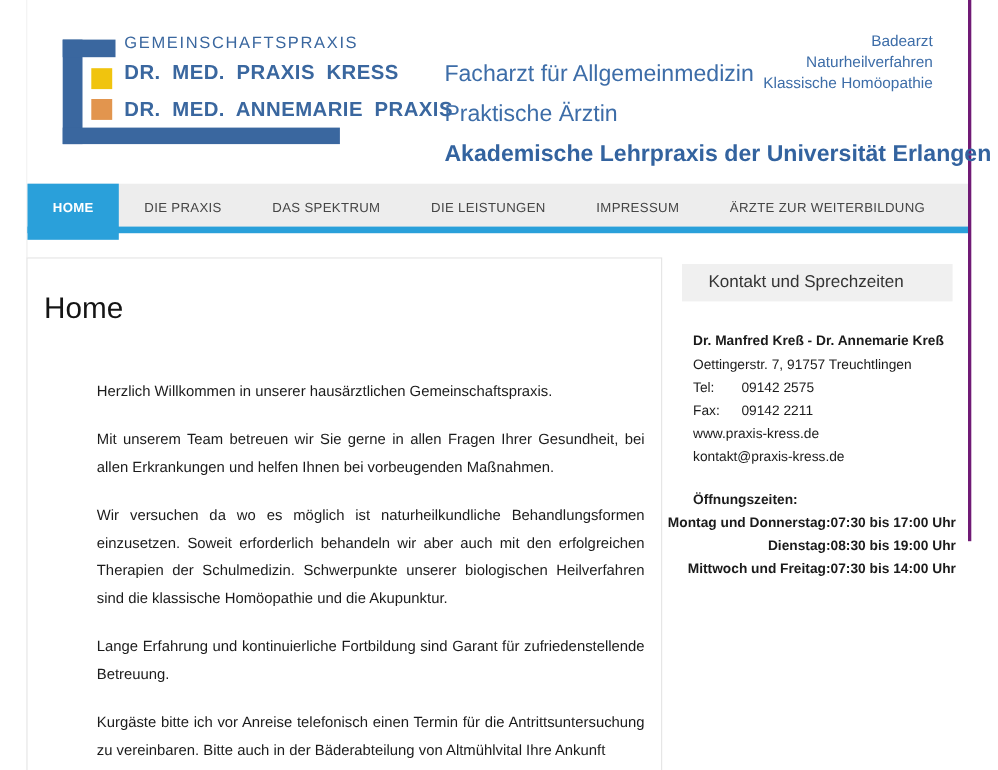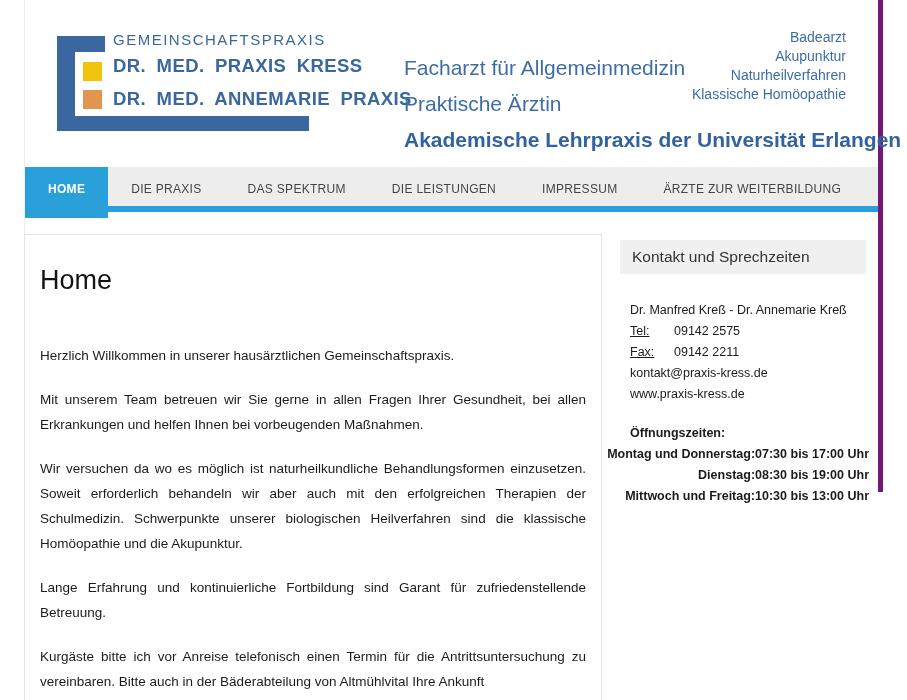--- a/index.html
+++ b/index.html
@@ -1,19 +1,19 @@
 <!DOCTYPE html>
 <html lang="de" style="--brand: #3a679f; --blue2: #3d6da8; --accent: #2aa0da;"><head>
 <meta charset="utf-8">
 <style>
   * { margin:0; padding:0; box-sizing:border-box; }
   html,body { width:907px; height:700px; overflow:hidden; background:#fff;
               font-family:"Liberation Sans", sans-serif; }
   .container { position:absolute; left:24px; top:0; width:859px; height:492px;
-               border-left:1px solid #ededed; border-right:5px solid #701a75; background:#fff; }
+               border-left:1px solid #ededed; border-right:3px solid #701a75; background:#fff; }
 
   
   .header { position:relative; height:167px; background:#fff; }
   .logo-mark { position:absolute; left:0; top:0; }
   .lm-vbar  { position:absolute; left:32px; top:36px; width:18px; height:95px; background:var(--brand); }
   .lm-top   { position:absolute; left:32px; top:36px; width:48px; height:16px; background:var(--brand); }
   .lm-bottom{ position:absolute; left:32px; top:116px; width:252px; height:15px; background:var(--brand); }
   .lm-sq1   { position:absolute; left:58px; top:62px;  width:19px; height:19px; }
   .lm-sq2   { position:absolute; left:58px; top:90px;  width:19px; height:19px; }
   .logo-text { position:absolute; left:88px; top:31px; white-space:nowrap; }
@@ -32,32 +32,32 @@
   .nav-item { float:left; height:45px; line-height:45px; padding:0 23px; font-size:12px;
               letter-spacing:.3px; color:#454545; cursor:pointer; }
   .nav-item.active { height:51px; margin-bottom:-6px; background:var(--accent);
                      color:#fff; font-weight:bold; }
 
   
   .content { position:relative; height:482px; }
   .main-box { position:absolute; left:-1px; top:22px; width:578px; height:470px;
               background:#fff; border:1px solid #e4e4e4; padding:14px 15px 0 15px; }
   .page-title { font-size:27px; font-weight:400; color:#141414; margin-top:16px; }
-  .main-text { margin-top:47px; }
+  .main-text { margin-top:47px;margin-left:48px; }
   .main-text p { font-size:13.5px; line-height:25px; color:#1b1b1b;
                  text-align:justify; margin-bottom:19px; }
 
   .sidebar { position:absolute; left:595px; top:0; width:264px; }
   .sidebar-header { margin-top:28px; width:246px; height:34px; background:#f0f0f0;
-                    line-height:34px; padding-left:12px; font-size:15.5px; color:#333; }
+                    line-height:34px; padding-left:24px; font-size:15.5px; color:#333; }
   .sidebar-body { padding-left:10px; width:249px; font-size:12.5px; color:#1b1b1b; }
   .contact { margin-top:26px; }
   .contact .row { line-height:21px; white-space:nowrap; }
-  .contact .names { font-weight:normal; }
-  .contact .lbl { display:inline-block; min-width:44px;text-decoration:underline; }
+  .contact .names { font-weight:bold; }
+  .contact .lbl { display:inline-block; min-width:44px; }
   .hours { margin-top:18px; }
   .hours .title { font-weight:bold; line-height:21px; }
   .hours .hrow { display:flex; justify-content:flex-end; line-height:21px; white-space:nowrap;font-weight:bold; }
 </style>
 </head>
 <body>
 
 <div class="container">
 
   <div class="header">
@@ -73,21 +73,20 @@
       <div class="logo-line2">DR. MED. PRAXIS KRESS</div>
       <div class="logo-line2">DR. MED. ANNEMARIE PRAXIS</div>
     </div>
     <div class="credentials">
       <div class="cred-line">Facharzt für Allgemeinmedizin</div>
       <div class="cred-line">Praktische Ärztin</div>
       <div class="cred-line bold">Akademische Lehrpraxis der Universität Erlangen</div>
     </div>
     <div class="specialties">
       <div class="spec-line">Badearzt</div>
-      <div class="spec-line">Akupunktur</div>
       <div class="spec-line">Naturheilverfahren</div>
       <div class="spec-line">Klassische Homöopathie</div>
     </div>
   </div>
 
   <div class="nav">
     <div class="nav-item active">HOME</div>
     <div class="nav-item">DIE PRAXIS</div>
     <div class="nav-item">DAS SPEKTRUM</div>
     <div class="nav-item">DIE LEISTUNGEN</div>
@@ -106,41 +105,42 @@
         <p>Lange Erfahrung und kontinuierliche Fortbildung sind Garant für zufriedenstellende Betreuung.</p>
         <p>Kurgäste bitte ich vor Anreise telefonisch einen Termin für die Antrittsuntersuchung zu vereinbaren. Bitte auch in der Bäderabteilung von Altmühlvital Ihre Ankunft</p>
       </div>
     </div>
 
     <div class="sidebar">
       <div class="sidebar-header">Kontakt und Sprechzeiten</div>
       <div class="sidebar-body">
         <div class="contact">
           <div class="row names">Dr. Manfred Kreß -  Dr. Annemarie Kreß</div>
+          <div class="row">Oettingerstr. 7, 91757 Treuchtlingen</div>
           <div class="row">
             <span class="lbl">Tel:</span><span>09142 2575</span>
           </div>
           <div class="row">
             <span class="lbl">Fax:</span><span>09142 2211</span>
           </div>
+          <div class="row">www.praxis-kress.de</div>
           <div class="row">kontakt@praxis-kress.de</div>
-          <div class="row">www.praxis-kress.de</div>
         </div>
         <div class="hours">
           <div class="title">Öffnungszeiten:</div>
           <div class="hrow">
             <span>Montag und Donnerstag:</span>
             <span>07:30 bis 17:00 Uhr</span>
           </div>
           <div class="hrow">
             <span>Dienstag:</span>
             <span>08:30 bis 19:00 Uhr</span>
           </div>
           <div class="hrow">
             <span>Mittwoch und Freitag:</span>
-            <span>10:30 bis 13:00 Uhr</span>
+            <span>07:30 bis 14:00 Uhr</span>
           </div>
         </div>
       </div>
     </div>
 
   </div>
 </div>
 
 </body></html>

